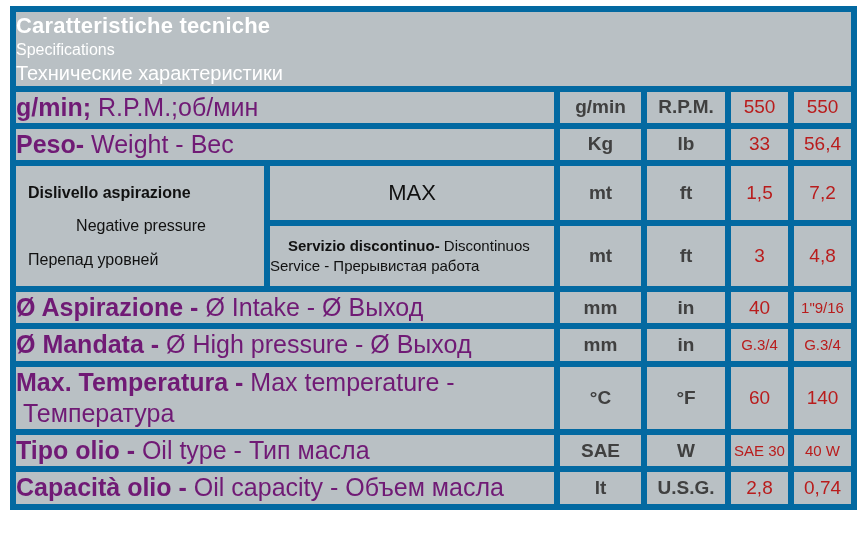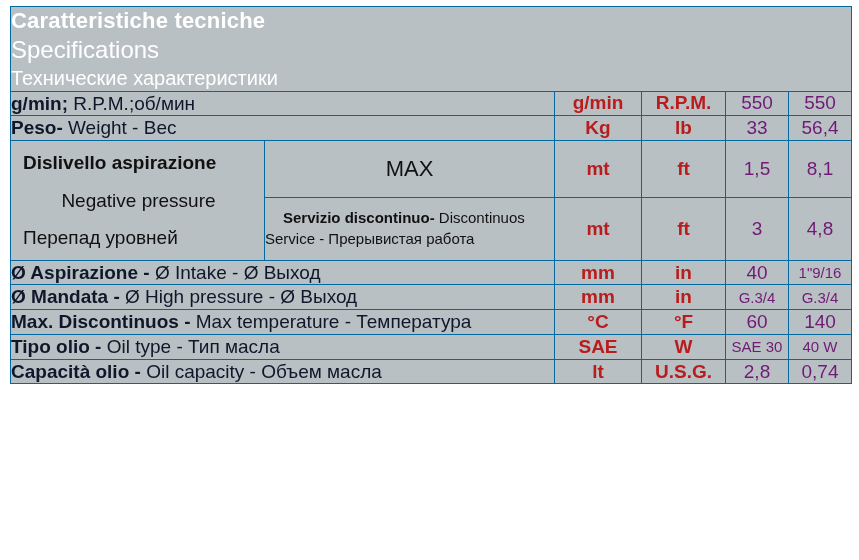--- a/index.html
+++ b/index.html
@@ -18,84 +18,84 @@
     background: #ffffff;
     box-sizing: border-box;
     padding: 6px 8px 6px 10px;
   }
   .spec-table {
     width: 841px;
     border-collapse: collapse;
     table-layout: fixed;
   }
   .spec-table td {
-    border: 1px solid #0369a1;
+    border: 6px solid #0369a1;
     background: #b9c0c4;
     padding: 0;
     vertical-align: middle;
   }
   
   .header-cell {
     background: #7e8a91;
     color: #ffffff;
     padding: 10px 14px 12px 14px;
     border: 2px solid #ffffff;
     border-left: 2px solid #ffffff;
   }
   .hdr-line1 {
     font-size: 22px;
     font-weight: bold;
     letter-spacing: 0.2px;
     line-height: 1.25;
   }
   .hdr-line2 {
-    font-size: 24px;
+    font-size: 16px;
     font-weight: normal;
     line-height: 1.25;
   }
   .hdr-line3 {
     font-size: 20px;
     font-weight: normal;
     line-height: 1.3;
   }
   
   .label-cell {
     padding: 6px 10px 6px 12px;
-    font-size: 19px;
-    color: #0f172a;
+    font-size: 25px;
+    color: #701a75;
     line-height: 1.25;
   }
   .label-cell b {
     font-weight: bold;
   }
   .label-light {
     font-weight: normal;
   }
   .unit-cell {
     text-align: center;
     font-size: 19px;
     font-weight: bold;
-    color: #b91c1c;
+    color: #404040;
   }
   .val-cell {
     text-align: center;
     font-size: 19px;
-    color: #701a75;
+    color: #b91c1c;
     font-weight: normal;
   }
   .val-small {
     font-size: 15px;
   }
   
   .stack-cell {
     padding: 0;
   }
   .stack-label {
     padding: 8px 10px 8px 12px;
-    font-size: 19px;
+    font-size: 16px;
     color: #111111;
     line-height: 1.45;
   }
   .stack-label .l1 { font-weight: bold; display: block; margin-bottom: 10px;}
   .stack-label .l2 { font-weight: normal; display: block; margin-bottom: 10px; text-align: center;}
   .stack-label .l3 { font-weight: normal; display: block; }
   .max-cell {
     text-align: center;
     font-size: 22px;
     color: #111111;
@@ -156,21 +156,21 @@
         <div class="stack-label">
           <span class="l1">Dislivello aspirazione</span>
           <span class="l2">Negative pressure</span>
           <span class="l3">Перепад уровней</span>
         </div>
       </td>
       <td class="max-cell" style="height:54px">MAX</td>
       <td class="unit-cell">mt</td>
       <td class="unit-cell">ft</td>
       <td class="val-cell">1,5</td>
-      <td class="val-cell">8,1</td>
+      <td class="val-cell">7,2</td>
     </tr>
 
     <tr>
       <td class="sub-cell" style="height:60px">
         <b>Servizio discontinuo-</b>
         <span>Discontinuos Service -</span>
         <span>Прерывистая работа</span>
       </td>
       <td class="unit-cell">mt</td>
       <td class="unit-cell">ft</td>
@@ -193,21 +193,21 @@
         <b>Ø Mandata -</b><span>&nbsp;</span><span class="label-light">Ø High pressure -</span><span>&nbsp;</span><span class="label-light">Ø Выход</span>
       </td>
       <td class="unit-cell">mm</td>
       <td class="unit-cell">in</td>
       <td class="val-cell val-small">G.3/4</td>
       <td class="val-cell val-small">G.3/4</td>
     </tr>
 
     <tr>
       <td class="label-cell" colspan="2">
-        <b>Max. Discontinuos -</b><span>&nbsp;</span><span class="label-light">Max temperature -</span><span>&nbsp;</span><span class="label-light">Температура</span>
+        <b>Max. Temperatura -</b><span>&nbsp;</span><span class="label-light">Max temperature -</span><span>&nbsp;</span><span class="label-light">Температура</span>
       </td>
       <td class="unit-cell">°C</td>
       <td class="unit-cell">°F</td>
       <td class="val-cell">60</td>
       <td class="val-cell">140</td>
     </tr>
 
     <tr>
       <td class="label-cell" colspan="2">
         <b>Tipo olio -</b><span>&nbsp;</span><span class="label-light">Oil type -</span><span>&nbsp;</span><span class="label-light">Тип масла</span>

